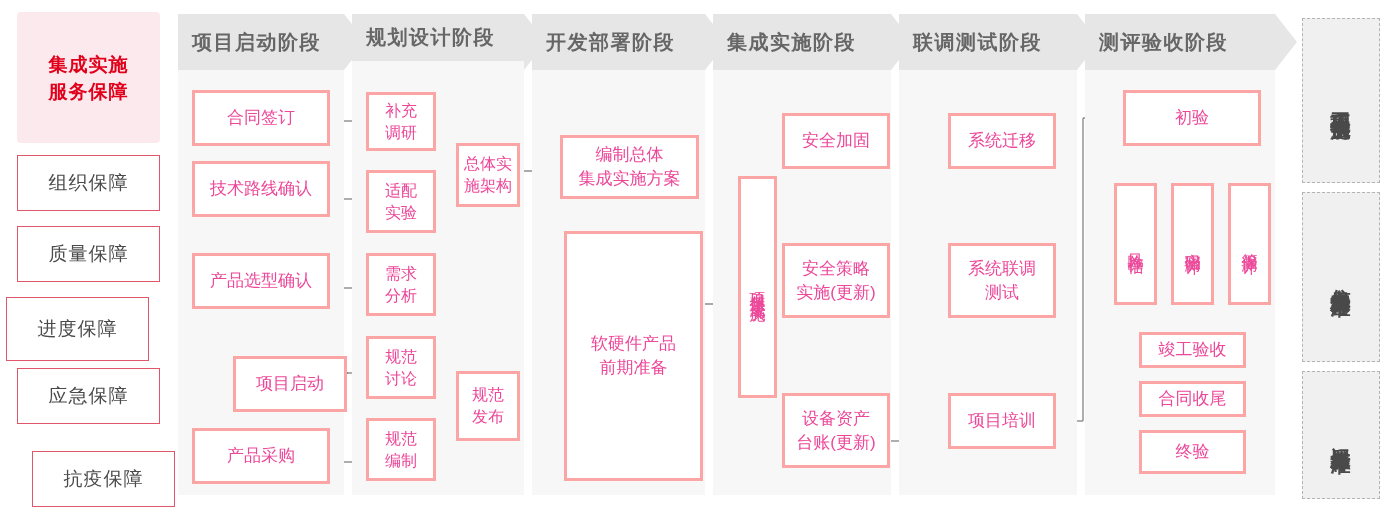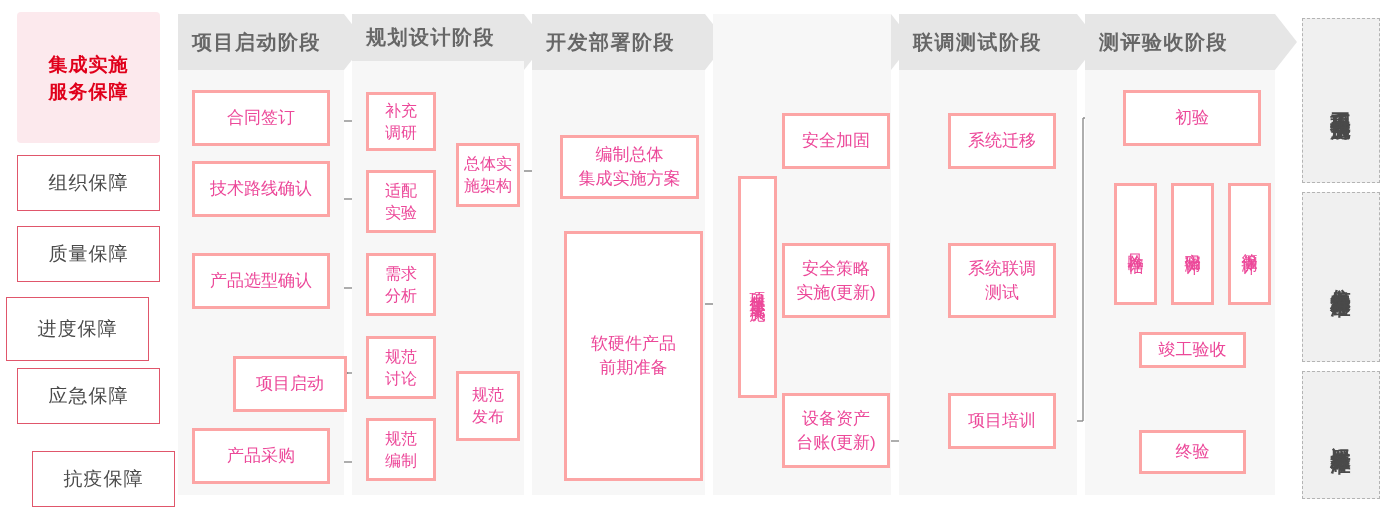--- a/index.html
+++ b/index.html
@@ -255,20 +255,23 @@
   <div class="chev" style="left:705px;top:14px;"></div>
 
   <div class="abs node" style="left:560px;top:135px;width:139px;height:64px;">
     <span>编制总体<br>集成实施方案</span>
   </div>
   <div class="abs node" style="left:564px;top:231px;width:139px;height:250px;">
     <span>软硬件产品<br>前期准备</span>
   </div>
 
   <div class="abs stage-body" style="left:713px;top:14px;width:178px;height:481px;"></div>
+  <div class="abs stage-head" style="left:713px;top:14px;width:178px;height:56px;">
+    <span>集成实施阶段</span>
+  </div>
   <div class="chev" style="left:891px;top:14px;"></div>
 
   <div class="abs node vert" style="left:738px;top:176px;width:39px;height:222px;font-size:16px;">
     <span>项目整体集成实施</span>
   </div>
   <div class="abs node" style="left:782px;top:113px;width:108px;height:56px;">
     <span>安全加固</span>
   </div>
   <div class="abs node" style="left:782px;top:243px;width:108px;height:75px;">
     <span>安全策略<br>实施(更新)</span>
@@ -307,20 +310,23 @@
   </div>
   <div class="abs node vert" style="left:1171px;top:183px;width:43px;height:122px;font-size:16px;">
     <span>密码测评</span>
   </div>
   <div class="abs node vert" style="left:1228px;top:183px;width:43px;height:122px;font-size:16px;">
     <span>等保测评</span>
   </div>
   <div class="abs node" style="left:1139px;top:332px;width:107px;height:36px;">
     <span>竣工验收</span>
   </div>
+  <div class="abs node" style="left:1139px;top:381px;width:107px;height:36px;">
+    <span>合同收尾</span>
+  </div>
   <div class="abs node" style="left:1139px;top:430px;width:107px;height:44px;">
     <span>终验</span>
   </div>
 
   <div class="abs std" style="left:1302px;top:18px;width:78px;height:165px;">
     <span class="std-txt">工程项目实施指引</span>
   </div>
   <div class="abs std" style="left:1302px;top:192px;width:78px;height:170px;">
     <span class="std-txt">信息安全保密标准</span>
   </div>

